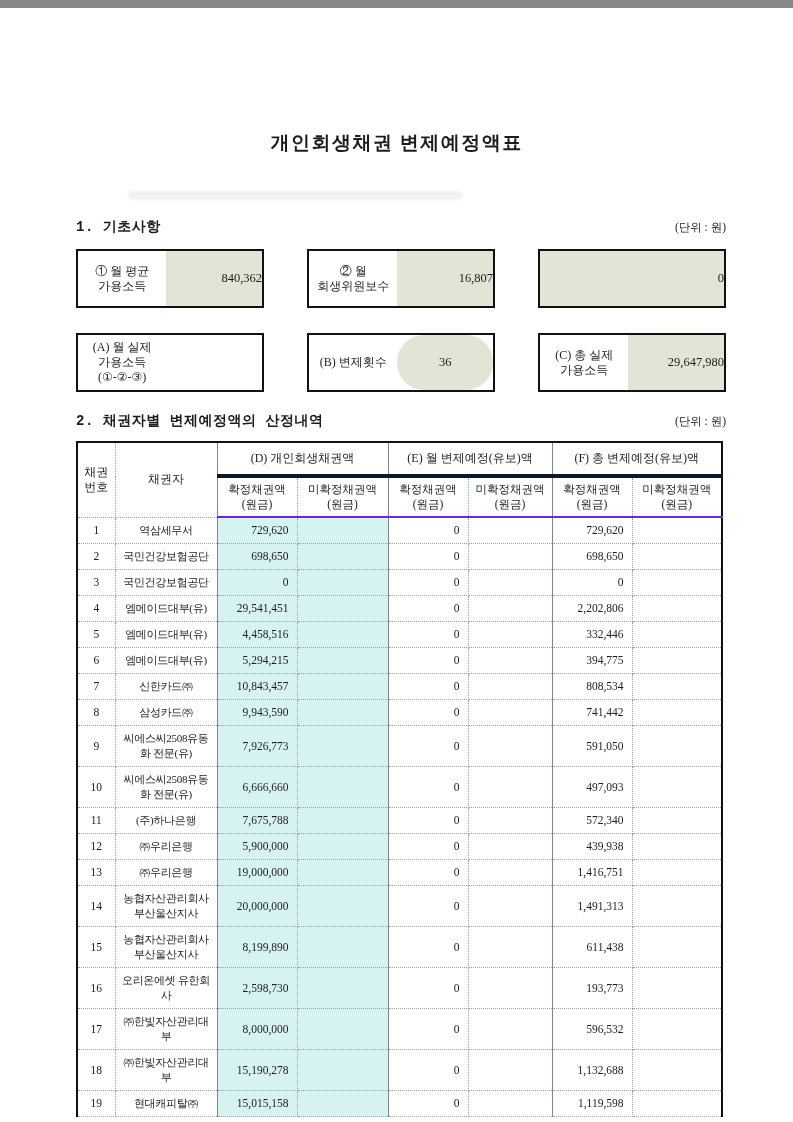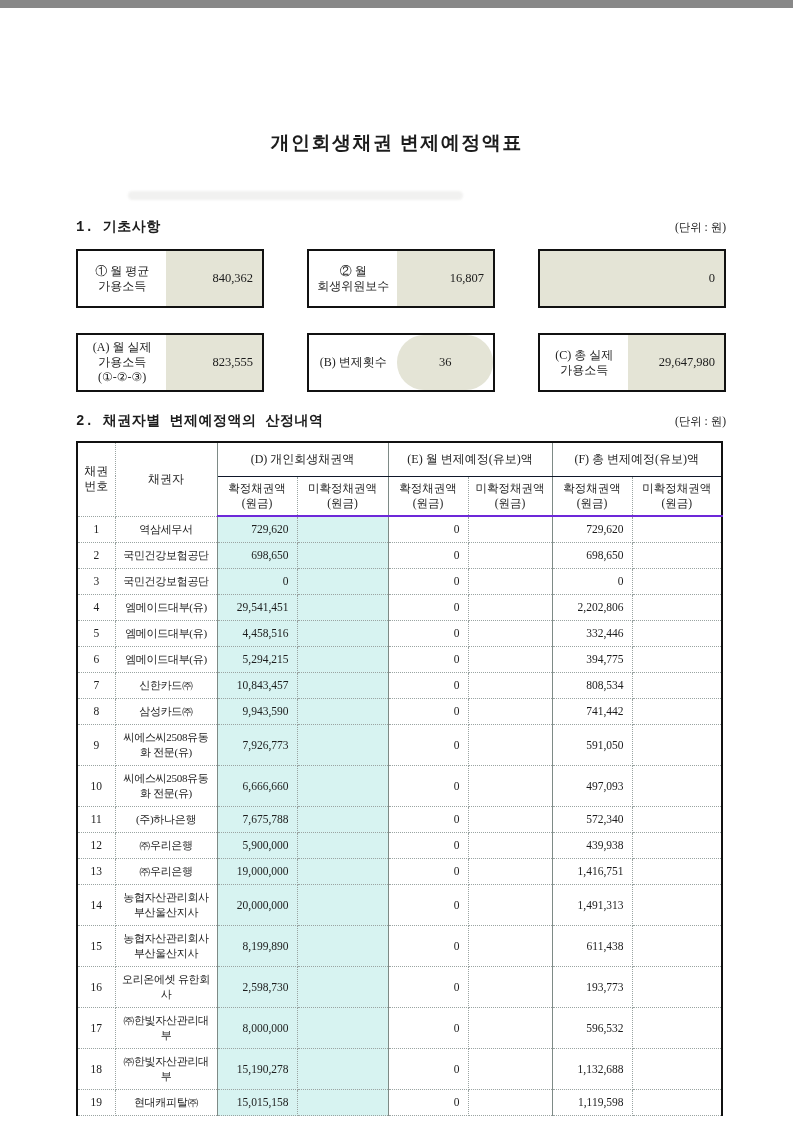--- a/index.html
+++ b/index.html
@@ -67,21 +67,20 @@
     text-align: center;
     white-space: pre-line;
     font-size: 12px;
     line-height: 15px;
     padding: 0 2px;
   }
   .sum-box .val {
     flex: 1;
     background: var(--value-bg);
     display: flex; align-items: center; justify-content: flex-end;
-    padding-right: 9px;
     font-size: 12.5px;
   }
   .sum-box .val.center { justify-content: center; padding-right: 0; border-radius: 27px; }
 
   
   table.claims {
     margin-top: 11px;
     width: 645px;
     border-collapse: collapse;
     table-layout: fixed;
@@ -96,21 +95,21 @@
   table.claims thead th {
     font-weight: 400;
     text-align: center;
     white-space: pre-line;
     line-height: 15px;
     padding: 4px 1px;
     background: #fff;
   }
   table.claims thead tr.grp th { height: 34px; font-size: 12px; }
   table.claims thead tr.sub th { height: 40px; border-bottom: 2px solid #6d28d9; }
-  table.claims thead th.span2 { border-bottom: 1px solid #0f172a; }
+  table.claims thead th.span2 { border-bottom: 4px solid #0f172a; }
   .sep-solid { border-right: 1px solid #7e8a86 !important; }
   table.claims tbody td {
     line-height: 15px;
     padding: 5px 3px;
     height: 26px;
   }
   td.c-center { text-align: center; }
   td.c-num { text-align: right; padding-right: 8px !important; }
   td.creditor { font-size: 11px; letter-spacing: -0.3px; line-height: 14px; }
   td.hl { background: var(--highlight-bg); }
@@ -141,21 +140,20 @@
 회생위원보수</div>
         <div class="val">16,807</div>
       </div>
       <div class="sum-box">
         <div class="val">0</div>
       </div>
       <div class="sum-box">
         <div class="lbl">(A) 월 실제
 가용소득
 (①-②-③)</div>
-        <div class="val">823,555</div>
       </div>
       <div class="sum-box">
         <div class="lbl">(B) 변제횟수</div>
         <div class="val center">36</div>
       </div>
       <div class="sum-box">
         <div class="lbl">(C) 총 실제
 가용소득</div>
         <div class="val">29,647,980</div>
       </div>

